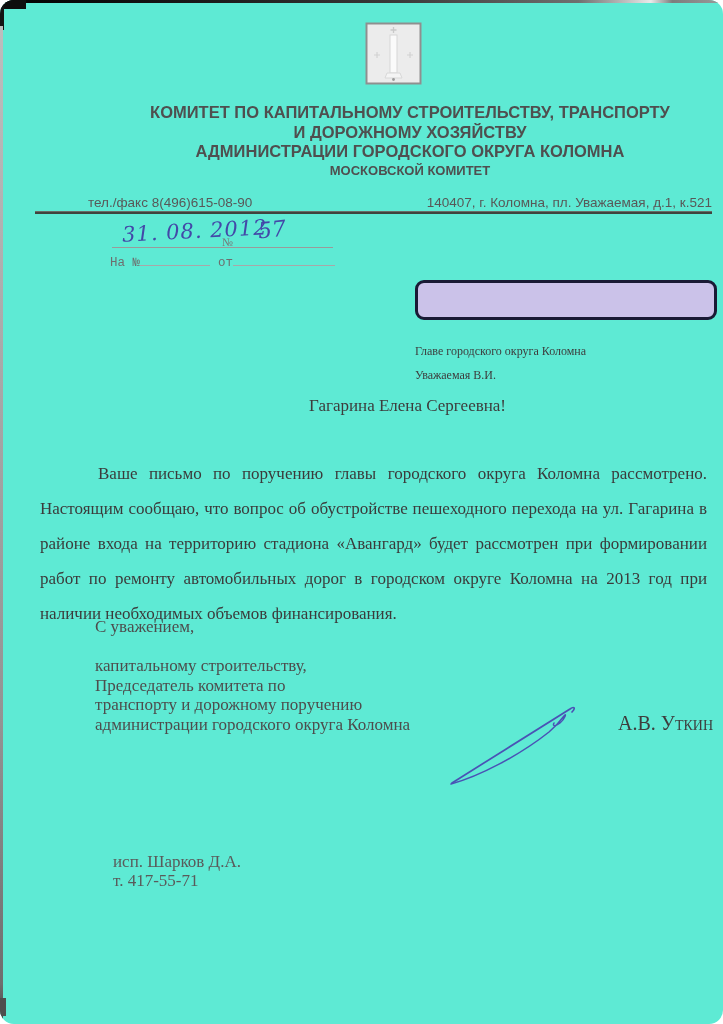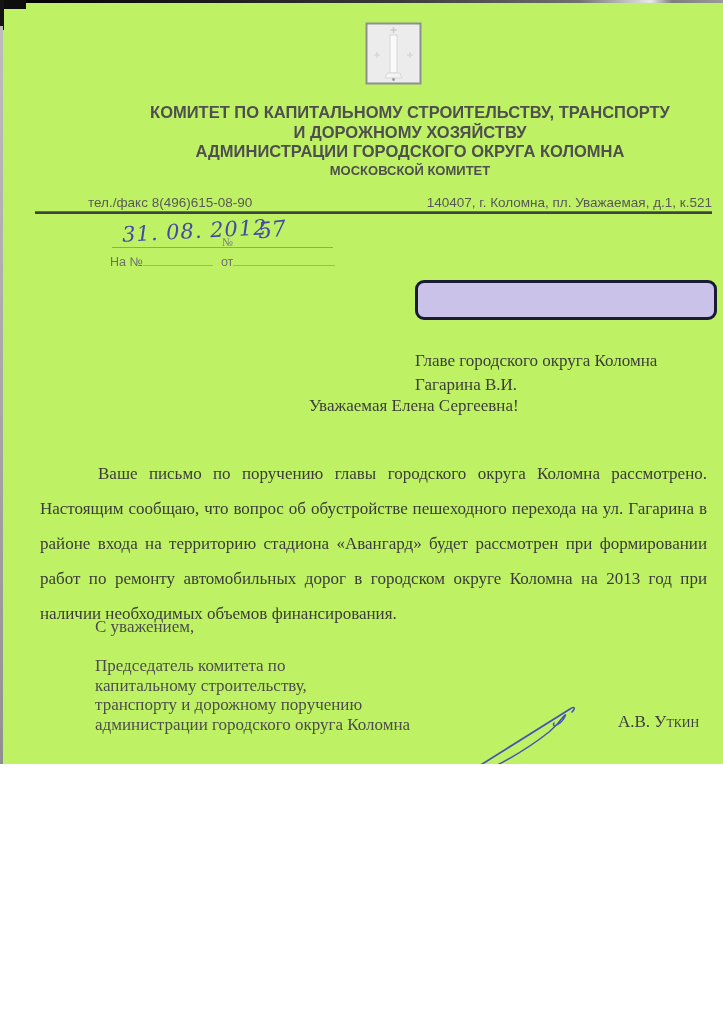--- a/index.html
+++ b/index.html
@@ -1,18 +1,18 @@
 <!DOCTYPE html>
 <html><head>
 <meta charset="utf-8">
 <style>
   html,body{margin:0;padding:0;background:#ffffff;}
   .page{
-    position:relative;width:723px;height:764px;background:#bef264;
-    overflow:hidden;font-family:"Liberation Serif", serif;color:#3d3d3d;
+    position:relative;width:723px;height:1024px;background:#5eead4;
+    overflow:hidden;font-family:"Liberation Serif", serif;color:#3d3d3d;border-radius:14px;
   }
   
   .scan-top-line{position:absolute;left:0;top:0;width:723px;height:3px;
     background:linear-gradient(to right,#000 0%,#1c1c1c 30%,#3a3a3a 55%,#6f6f6f 80%,#e9e9e9 90%,#7d7d7d 93%,#9a9a9a 100%);}
   .scan-corner{position:absolute;left:0;top:0;width:26px;height:9px;background:#0d0d0d;}
   .scan-left-top{position:absolute;left:0;top:0;width:4px;height:30px;background:#141414;}
   .scan-left-strip{position:absolute;left:0;top:26px;width:3px;height:998px;
     background:linear-gradient(to bottom,#bdbdbd,#939393 70%,#6e6e6e 96%,#3f3f3f);}
   .scan-bottom-mark{position:absolute;left:0;top:998px;width:6px;height:18px;background:#4e4e4e;}
   
@@ -31,36 +31,36 @@
   
   .hand{font-family:"DejaVu Serif", serif;font-style:italic;color:#4348a8;}
   .ref-date{position:absolute;left:122px;top:219px;font-size:21px;letter-spacing:1px;
     transform:rotate(-3deg);white-space:nowrap;}
   .ref-no-sign{position:absolute;left:222px;top:236px;font-size:11.5px;color:#777;
     font-family:"Liberation Serif", serif;font-style:normal;}
   .ref-number{position:absolute;left:258px;top:217px;font-size:22px;transform:rotate(-6deg);}
   .ref-underline{position:absolute;left:112px;top:224px;width:221px;height:23px;
     border-bottom:1.5px solid #9a9a9a;}
   .reply-row{position:absolute;left:110px;top:252px;font-size:12.5px;color:#6e6e6e;
-    font-family:Liberation Sans, sans-serif;white-space:nowrap;}
+    font-family:Liberation Mono, monospace;white-space:nowrap;}
   .reply-row .u1{display:inline-block;width:70px;border-bottom:1px solid #a8a8a8;height:13px;}
   .reply-row .u2{display:inline-block;width:102px;border-bottom:1px solid #a8a8a8;height:13px;}
   .reply-row .gap{display:inline-block;width:8px;}
   
   .redact{position:absolute;left:415px;top:280px;width:302px;height:40px;
     background:#cbc2e9;border:3px solid #1a1a35;border-radius:9px;box-sizing:border-box;}
   
-  .recipient{position:absolute;left:415px;top:349px;font-size:17px;line-height:24px;color:#3d3d3d;}
+  .recipient{position:absolute;left:415px;top:339px;font-size:12px;line-height:24px;color:#3d3d3d;}
   .salutation{position:absolute;left:309px;top:396px;font-size:17px;color:#3d3d3d;}
   .body-text{position:absolute;left:40px;top:430px;width:667px;font-size:17px;
     line-height:35px;text-align:justify;text-indent:58px;color:#3b3b3b;margin-top:26px;}
   
   .regards{position:absolute;left:95px;top:617px;font-size:17px;color:#4d4d4d;text-align:right;}
   .signer-title{position:absolute;left:95px;top:656px;font-size:17px;line-height:19.7px;color:#4d4d4d;}
-  .signer-name{position:absolute;left:618px;top:712px;font-size:17px;color:#3d3d3d;
+  .signer-name{position:absolute;left:618px;top:712px;font-size:20px;color:#3d3d3d;
     font-variant:small-caps;white-space:nowrap;}
   .signature{position:absolute;left:445px;top:698px;width:150px;height:90px;}
   
   .footer{position:absolute;left:113px;top:852px;font-size:17px;line-height:19px;color:#5a5a5a;}
 </style>
 </head>
 <body>
 
 <div class="page">
 
@@ -101,31 +101,31 @@
   <div class="hand ref-number">57</div>
 
   <div class="reply-row">
     <span>На №</span><span class="u1"></span><span class="gap"></span><span>от</span><span class="u2"></span>
   </div>
 
   <div class="redact"></div>
 
   <div class="recipient">
     <div>Главе городского округа Коломна</div>
-    <div>Гагарина В.И.</div>
+    <div>Уважаемая В.И.</div>
   </div>
 
-  <div class="salutation">Уважаемая Елена Сергеевна!</div>
+  <div class="salutation">Гагарина Елена Сергеевна!</div>
 
   <div class="body-text">Ваше письмо по поручению главы городского округа Коломна рассмотрено. Настоящим сообщаю, что вопрос об обустройстве пешеходного перехода на ул. Гагарина в районе входа на территорию стадиона «Авангард» будет рассмотрен при формировании работ по ремонту автомобильных дорог в городском округе Коломна на 2013 год при наличии необходимых объемов финансирования.</div>
 
   <div class="regards">С уважением,</div>
   <div class="signer-title">
+    <div>капитальному строительству,</div>
     <div>Председатель комитета по</div>
-    <div>капитальному строительству,</div>
     <div>транспорту и дорожному поручению</div>
     <div>администрации городского округа Коломна</div>
   </div>
 
   <div class="signature">
     <svg width="150" height="90" viewBox="0 0 150 90">
       <path d="M7 85 C 40 64, 95 30, 125 11 C 129 8, 131 10, 127 14" fill="none" stroke="#4a52b5" stroke-width="1.7" stroke-linecap="round"></path>
       <path d="M6 86 C 35 78, 75 57, 104 34 C 110 29, 116 22, 119 18 C 122 14, 120 21, 115 25 C 111 28, 107 29, 109 25" fill="none" stroke="#4a52b5" stroke-width="1.5" stroke-linecap="round"></path>
     </svg>
   </div>

